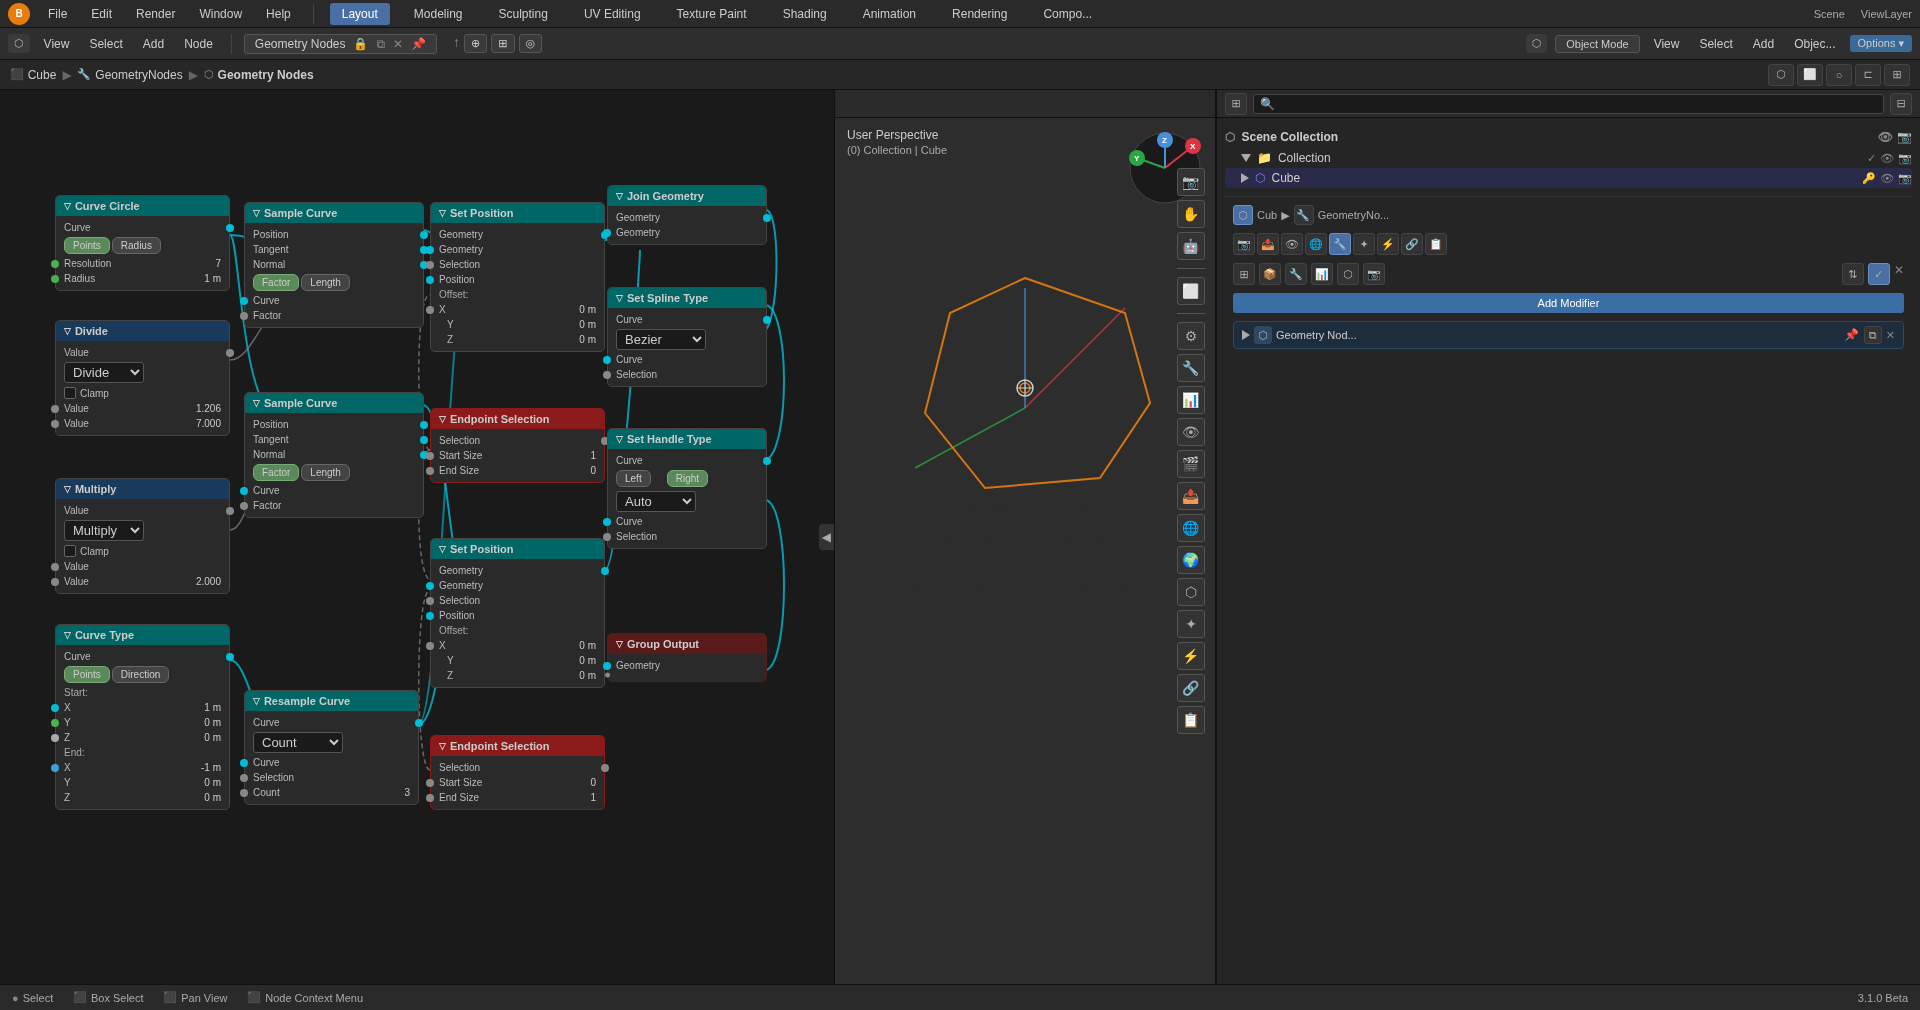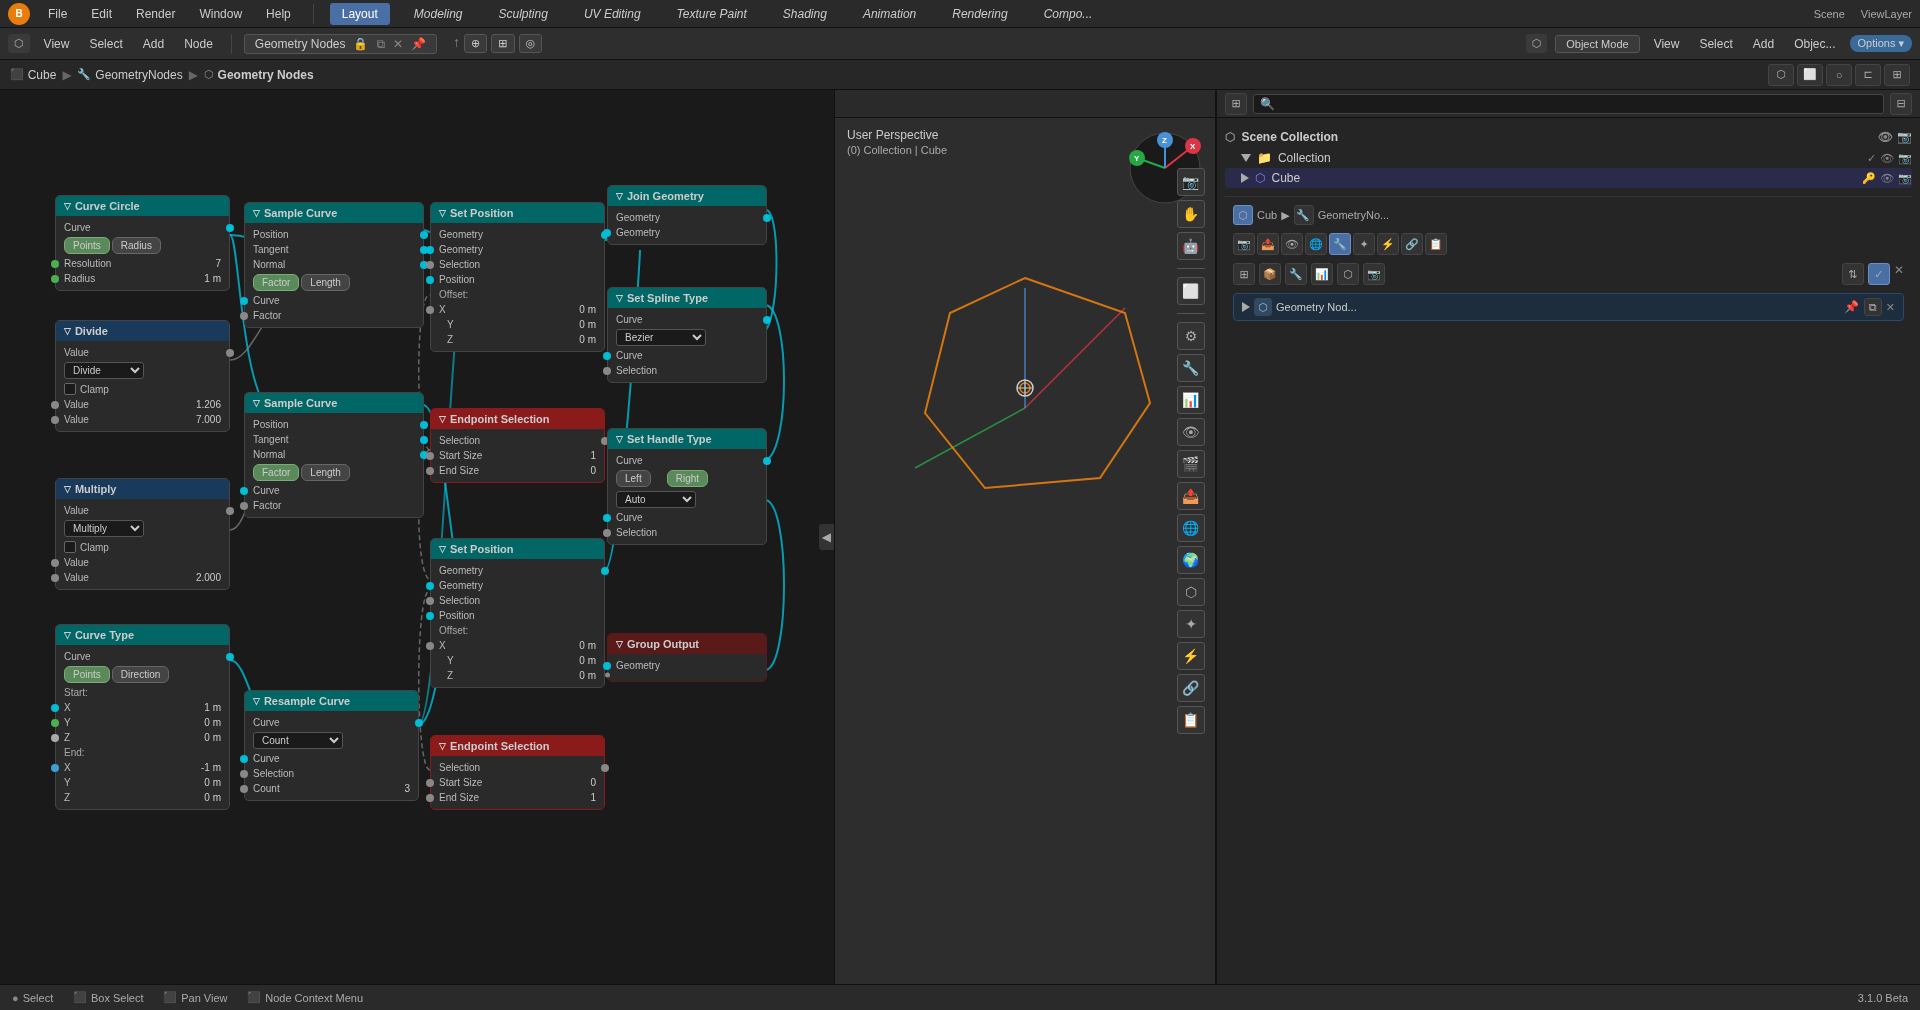--- a/index.html
+++ b/index.html
@@ -67,21 +67,20 @@
       padding: 4px 12px;
       border-radius: 3px;
       font-size: 12px;
       text-align: center;
     }
     .header-workspace-tab-inactive {
       color: #ccc;
       padding: 4px 12px;
       font-size: 12px;
       cursor: pointer;
-      font-style: italic;
     }
     .header-sep { width: 1px; height: 20px; background: #444; margin: 0 4px; }
 
     
     #breadcrumb-bar {
       display: flex;
       align-items: center;
       height: 30px;
       background: #272727;
       border-bottom: 1px solid #111;
@@ -311,21 +310,21 @@
       gap: 6px;
       font-size: 11px;
     }
 
     .node-dropdown {
       background: #1a1a1a;
       border: 1px solid #555;
       border-radius: 3px;
       padding: 1px 4px;
       color: #ccc;
-      font-size: 10px;
+      font-size: 13px;
       width: 80px;
     }
 
     .node-btn {
       background: #444;
       border: 1px solid #666;
       border-radius: 6px;
       padding: 2px 8px;
       color: #ccc;
       font-size: 10px;
@@ -437,21 +436,21 @@
     <span style="background:#3a3a3a; border:1px solid #555; border-radius:3px; padding:2px 6px; font-size:11px;">◎</span>
   </div>
 
   <div style="margin-left: auto; display:flex; align-items:center; gap:8px;">
     <div class="header-icon-btn">⬡</div>
     <div style="background:#3a3a3a; border:1px solid #555; border-radius:3px; padding:2px 10px; font-size:11px;">Object Mode</div>
     <span class="top-menu-item">View</span>
     <span class="top-menu-item">Select</span>
     <span class="top-menu-item">Add</span>
     <span class="top-menu-item">Objec...</span>
-    <div style="background:#3a6a9a; border-radius:8px; padding:2px 8px; font-size:11px; cursor:pointer;">Options ▾</div>
+    <div style="background:#3a6a9a; border-radius:3px; padding:2px 8px; font-size:11px; cursor:pointer;">Options ▾</div>
   </div>
 </div>
 
 <div id="breadcrumb-bar">
   <div style="display:flex;align-items:center;gap:4px; flex:1;">
     <span style="color:#888; font-size:11px;">⬛</span>
     <span style="color:#ccc;font-size:12px;cursor:pointer;">Cube</span>
     <span class="breadcrumb-sep">▶</span>
     <span style="color:#888; font-size:11px;">🔧</span>
     <span style="color:#ccc;font-size:12px;cursor:pointer;">GeometryNodes</span>
@@ -1119,20 +1118,23 @@
           <div class="rp-icon">📊</div>
           <div class="rp-icon">⬡</div>
           <div class="rp-icon">📷</div>
           <div style="margin-left:auto; display:flex; gap:4px;">
             <div class="rp-icon">⇅</div>
             <div class="rp-icon rp-icon-active">✓</div>
             <span style="color:#888;cursor:pointer;">✕</span>
           </div>
         </div>
 
+        <div style="padding:0 8px; margin-bottom:8px;">
+          <button class="btn-add-modifier">Add Modifier</button>
+        </div>
 
         <div style="padding:0 8px; margin-bottom:4px;">
           <div class="modifier-item">
             <div style="display:flex; align-items:center; gap:4px; flex:1;">
               <div class="triangle-right"></div>
               <div class="rp-icon" style="width:18px;height:18px;background:#2a4a6a;">⬡</div>
               <span style="font-size:11px;">Geometry Nod...</span>
             </div>
             <div style="display:flex; gap:4px; align-items:center;">
               <span style="color:#888; cursor:pointer; font-size:12px;">📌</span>

